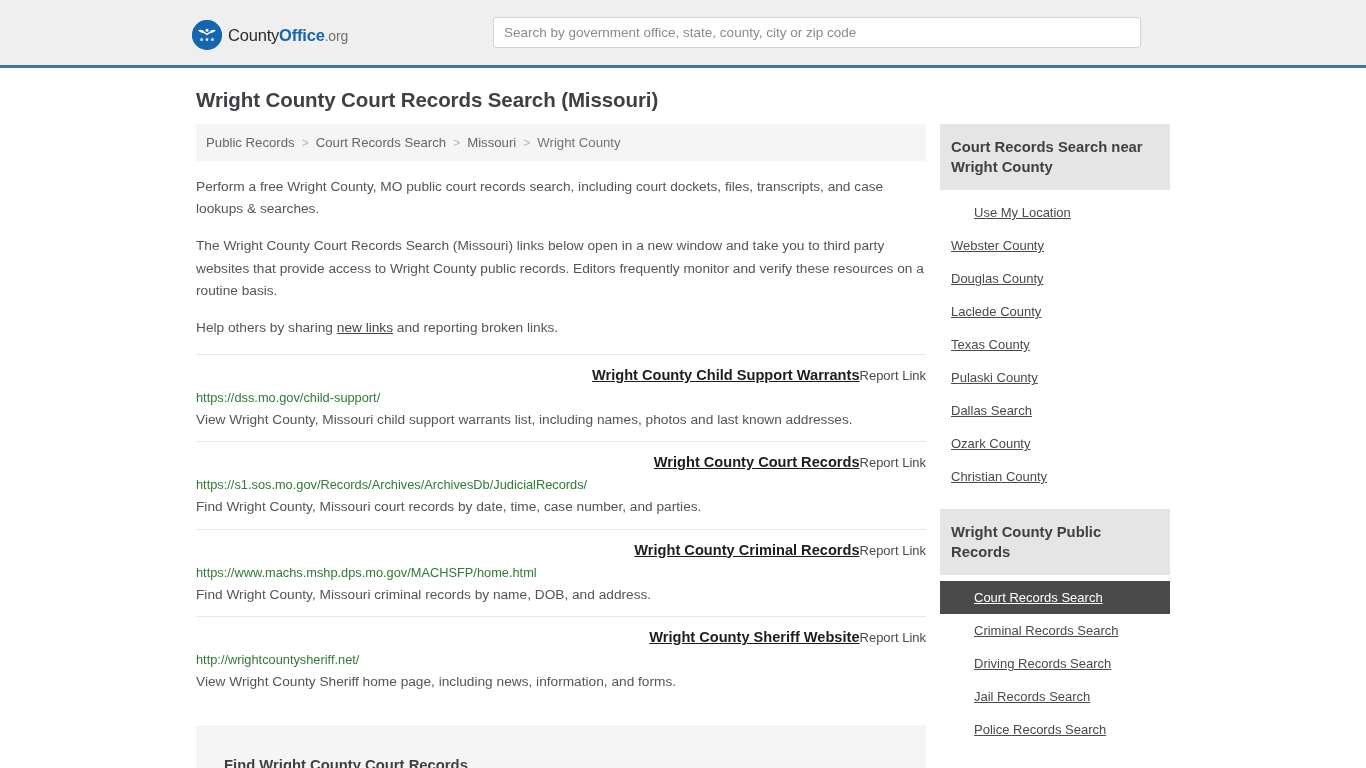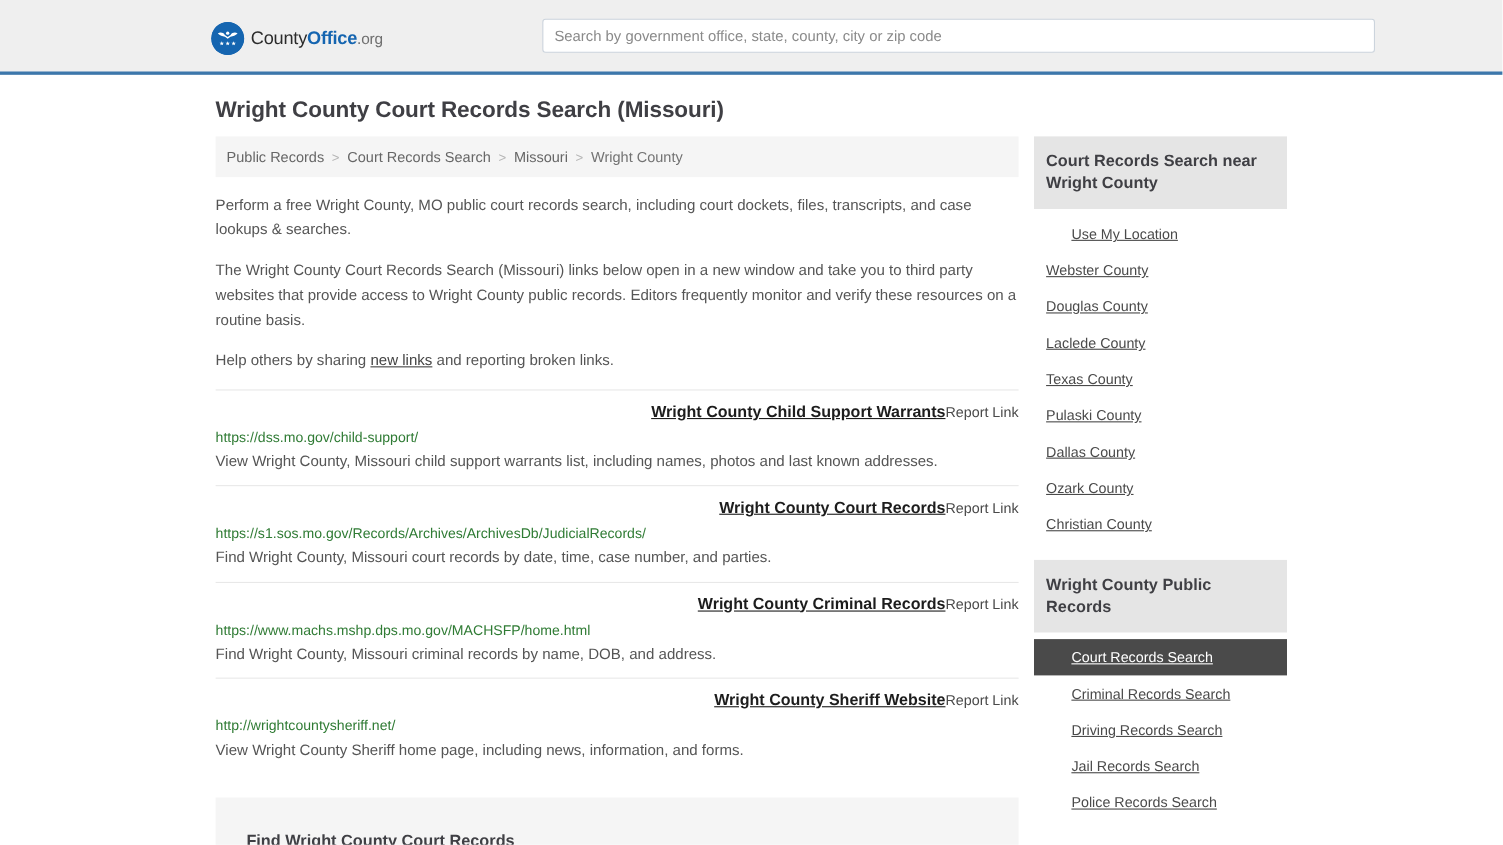--- a/index.html
+++ b/index.html
@@ -48,21 +48,21 @@
     line-height: 1;
   }
   .logo-text .lt-a { color: #2b2b2b; }
   .logo-text .lt-b { color: #1565b0; font-weight: bold; }
   .logo-text .lt-c { color: #6f6f6f; font-size: 14px; }
 
   .search-wrap {
     position: absolute;
     left: 493px;
     top: 17px;
-    width: 757px;
+    width: 648px;
     height: 31px;
   }
   .search-input {
     width: 100%;
     height: 100%;
     border: 1px solid #ccd4dd;
     border-radius: 3px;
     background: #ffffff;
     padding: 0 10px;
     font-family: "Liberation Sans", sans-serif;
@@ -316,21 +316,21 @@
           <li>
               <a class="panel-link">Laclede County</a>
             </li>
           <li>
               <a class="panel-link">Texas County</a>
             </li>
           <li>
               <a class="panel-link">Pulaski County</a>
             </li>
           <li>
-              <a class="panel-link">Dallas County</a>
+              <a class="panel-link">Dallas Search</a>
             </li>
           <li>
               <a class="panel-link">Ozark County</a>
             </li>
           <li>
               <a class="panel-link">Christian County</a>
             </li>
         </ul>
       </div>
 

